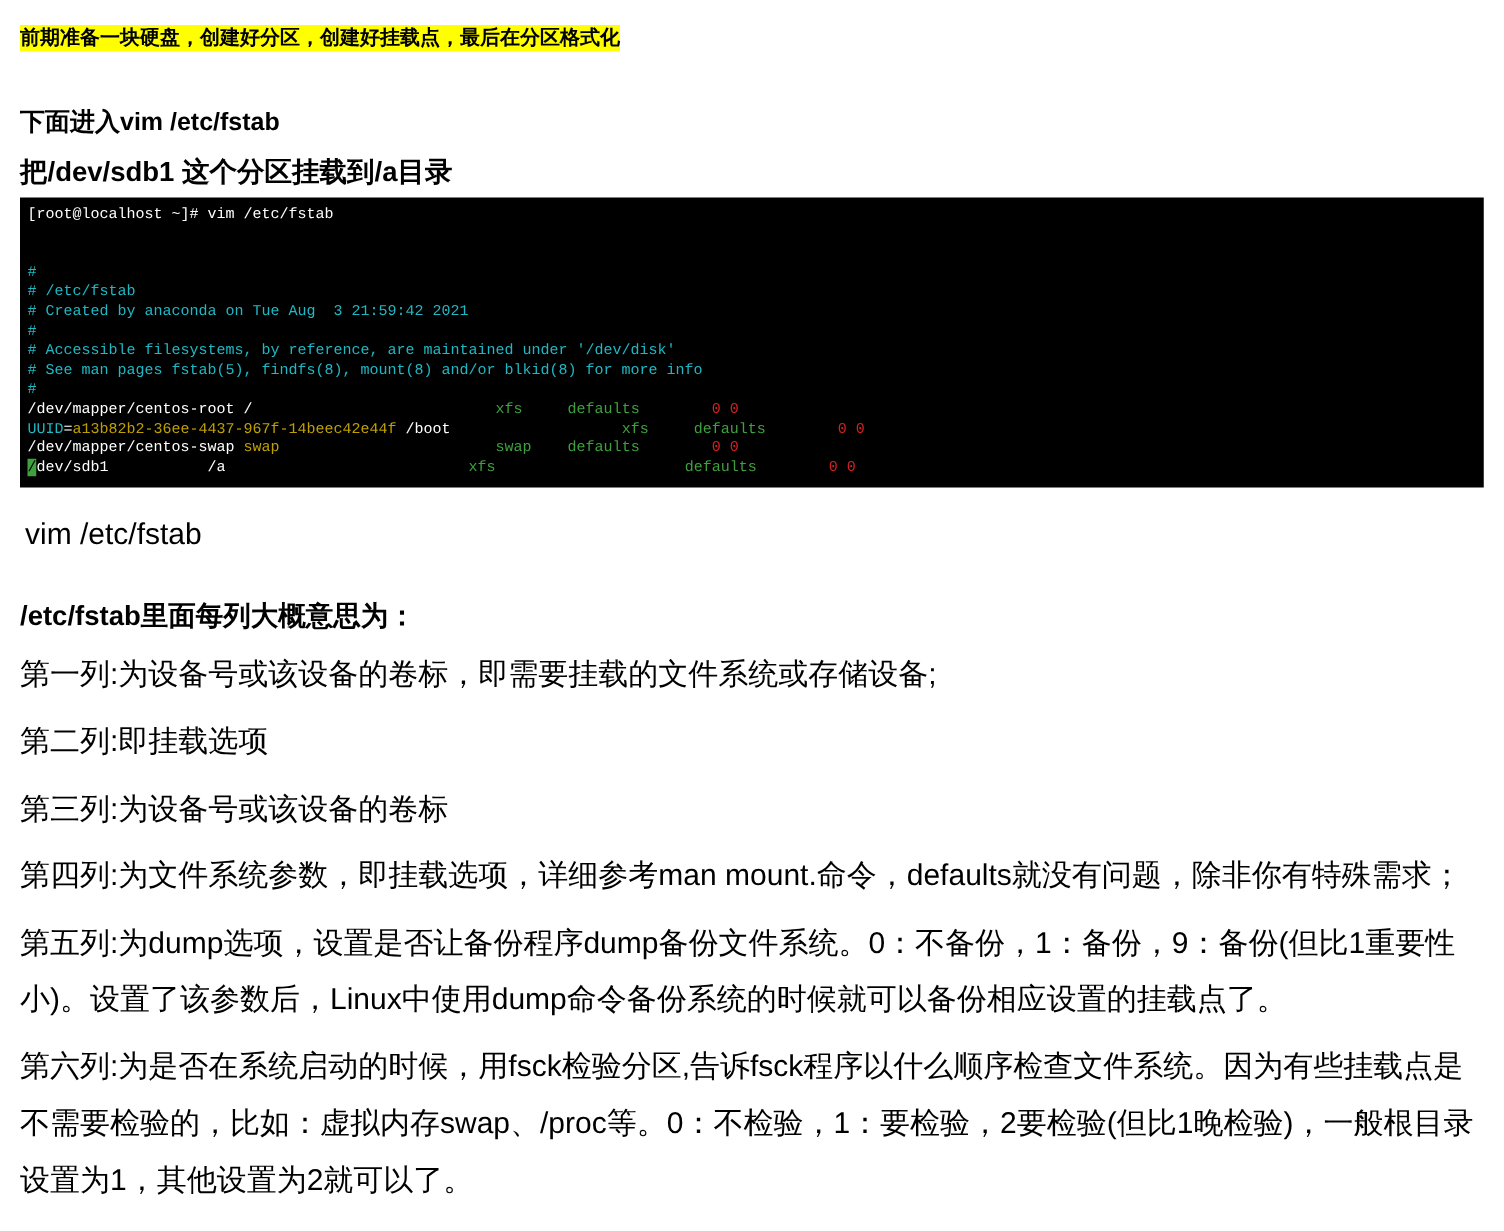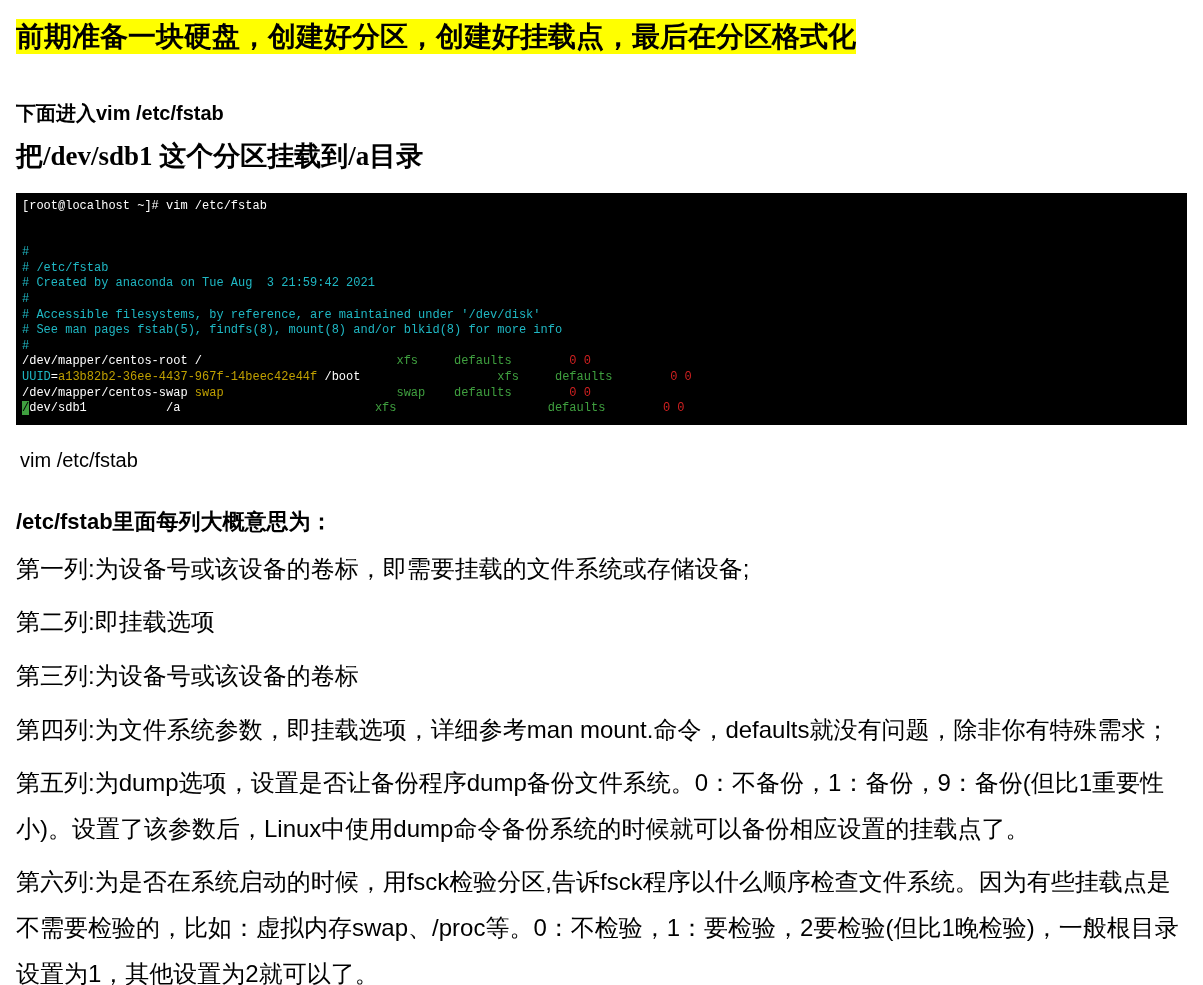--- a/index.html
+++ b/index.html
@@ -7,55 +7,54 @@
     padding: 16px;
     font-family: "Microsoft YaHei", "PingFang SC", sans-serif;
     font-size: 18px;
     color: #000;
     background: #fff;
     line-height: 1.5;
   }
   .highlight-line {
     background: #ffff00;
     display: inline;
-    font-size: 28px;
+    font-size: 16px;
     font-weight: bold;
     padding: 2px 0;
   }
   .section-gap { margin-top: 40px; }
   .subhead {
     font-size: 20px;
     font-weight: bold;
     margin: 12px 0 8px 0;
   }
   .subhead2 {
-    font-size: 27px;
+    font-size: 22px;
     font-weight: bold;
-    margin: 8px 0 16px 0;
-    font-family: Liberation Serif, serif;
+    margin: 8px 0 4px 0;
   }
   .terminal {
     background: #000;
     color: #fff;
     font-family: "Consolas","Courier New",monospace;
     font-size: 12px;
     padding: 6px 6px 8px 6px;
     line-height: 1.3;
     white-space: pre;
     overflow-x: auto;
     margin: 4px 0 20px 0;
   }
   .t-white  { color: #ffffff; }
   .t-cyan   { color: #1fb8c4; }
   .t-green  { color: #3fa03f; }
   .t-red    { color: #d02020; }
   .t-yellow { color: #c0a000; }
   .t-cursor { background:#3fa03f; color:#000; }
   .plain-line {
-    font-size: 20px;
+    font-size: 24px;
     margin: 20px 0 30px 4px;
   }
   .desc-head {
     font-size: 22px;
     font-weight: bold;
     margin: 20px 0 2px 0;
   }
   .desc-line {
     font-size: 24px;
     margin: 8px 0;

